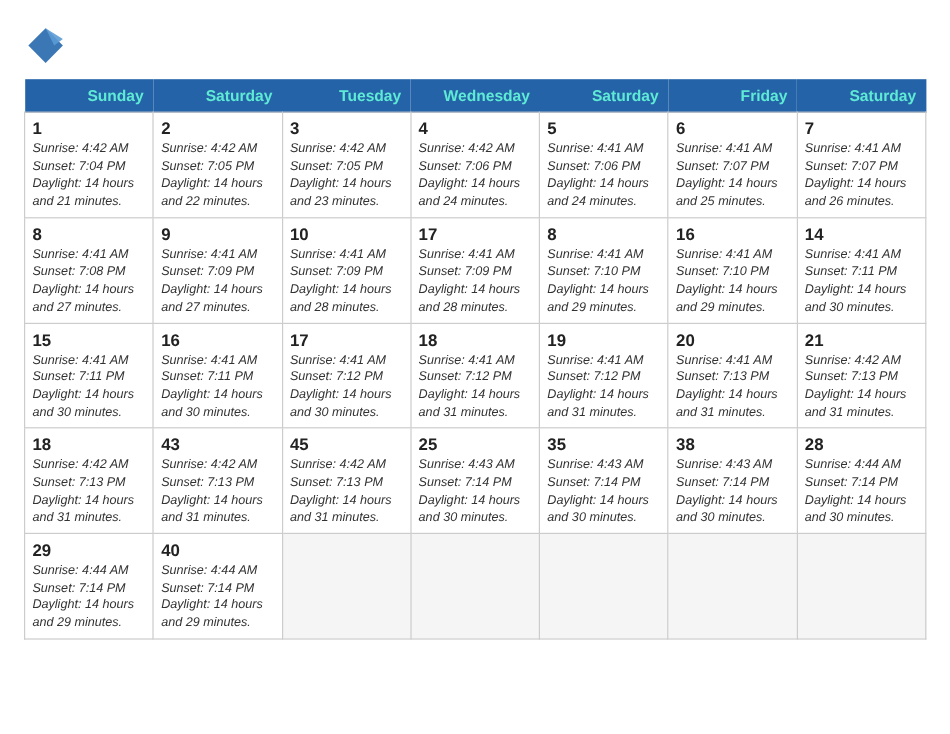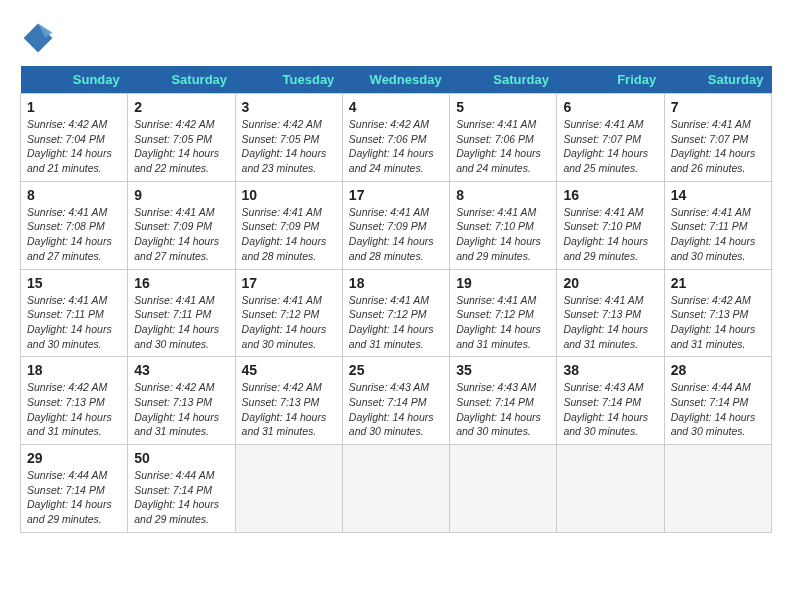--- a/index.html
+++ b/index.html
@@ -232,21 +232,21 @@
         <span class="day-num">28</span>
         <span class="day-info">Sunrise: 4:44 AM<br>Sunset: 7:14 PM<br>Daylight: 14 hours and 30 minutes.</span>
       </td>
       </tr>
       <tr>
         <td>
         <span class="day-num">29</span>
         <span class="day-info">Sunrise: 4:44 AM<br>Sunset: 7:14 PM<br>Daylight: 14 hours and 29 minutes.</span>
       </td>
         <td>
-        <span class="day-num">50</span>
+        <span class="day-num">40</span>
         <span class="day-info">Sunrise: 4:44 AM<br>Sunset: 7:14 PM<br>Daylight: 14 hours and 29 minutes.</span>
       </td>
         <td class="empty"></td>
         <td class="empty"></td>
         <td class="empty"></td>
         <td class="empty"></td>
         <td class="empty"></td>
       </tr>
     </tbody>
 </table>

